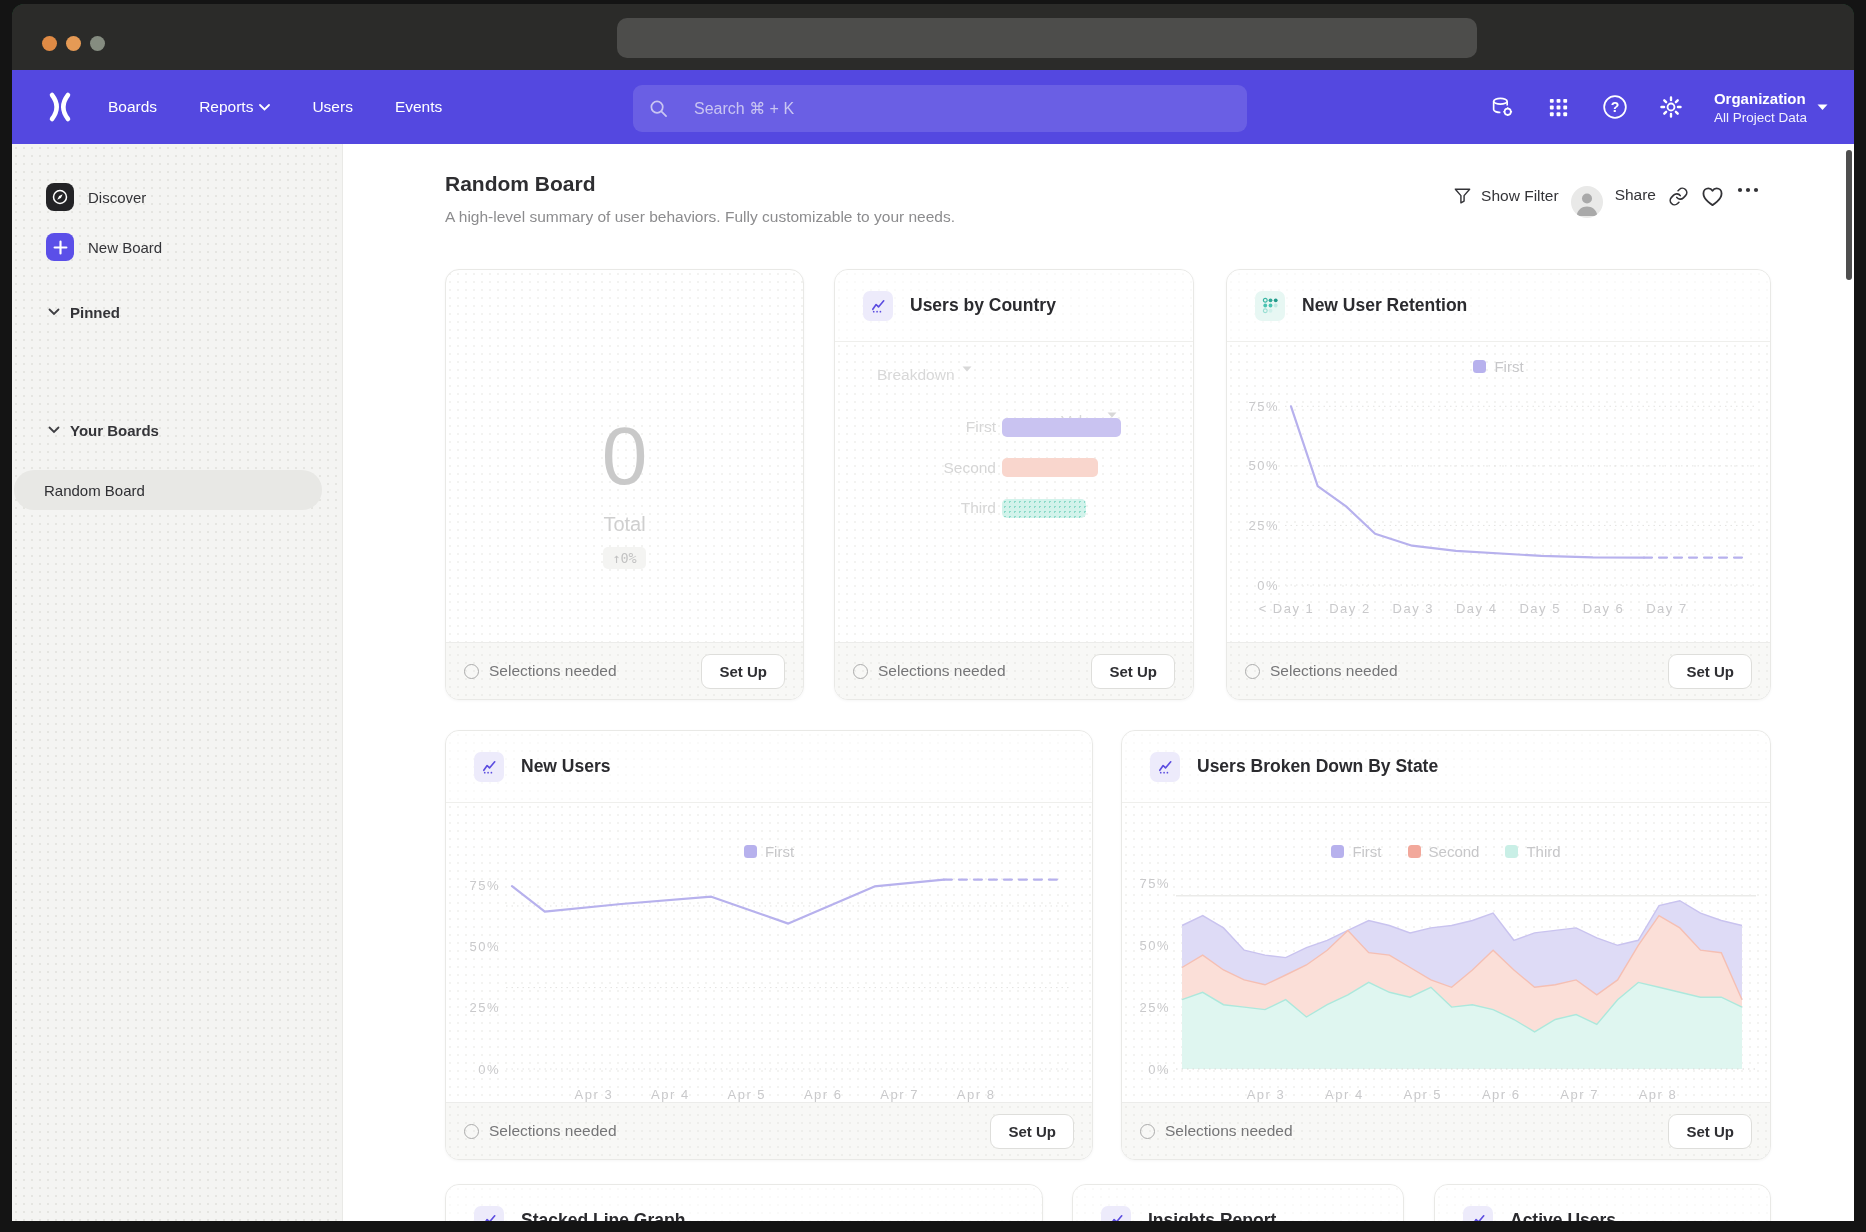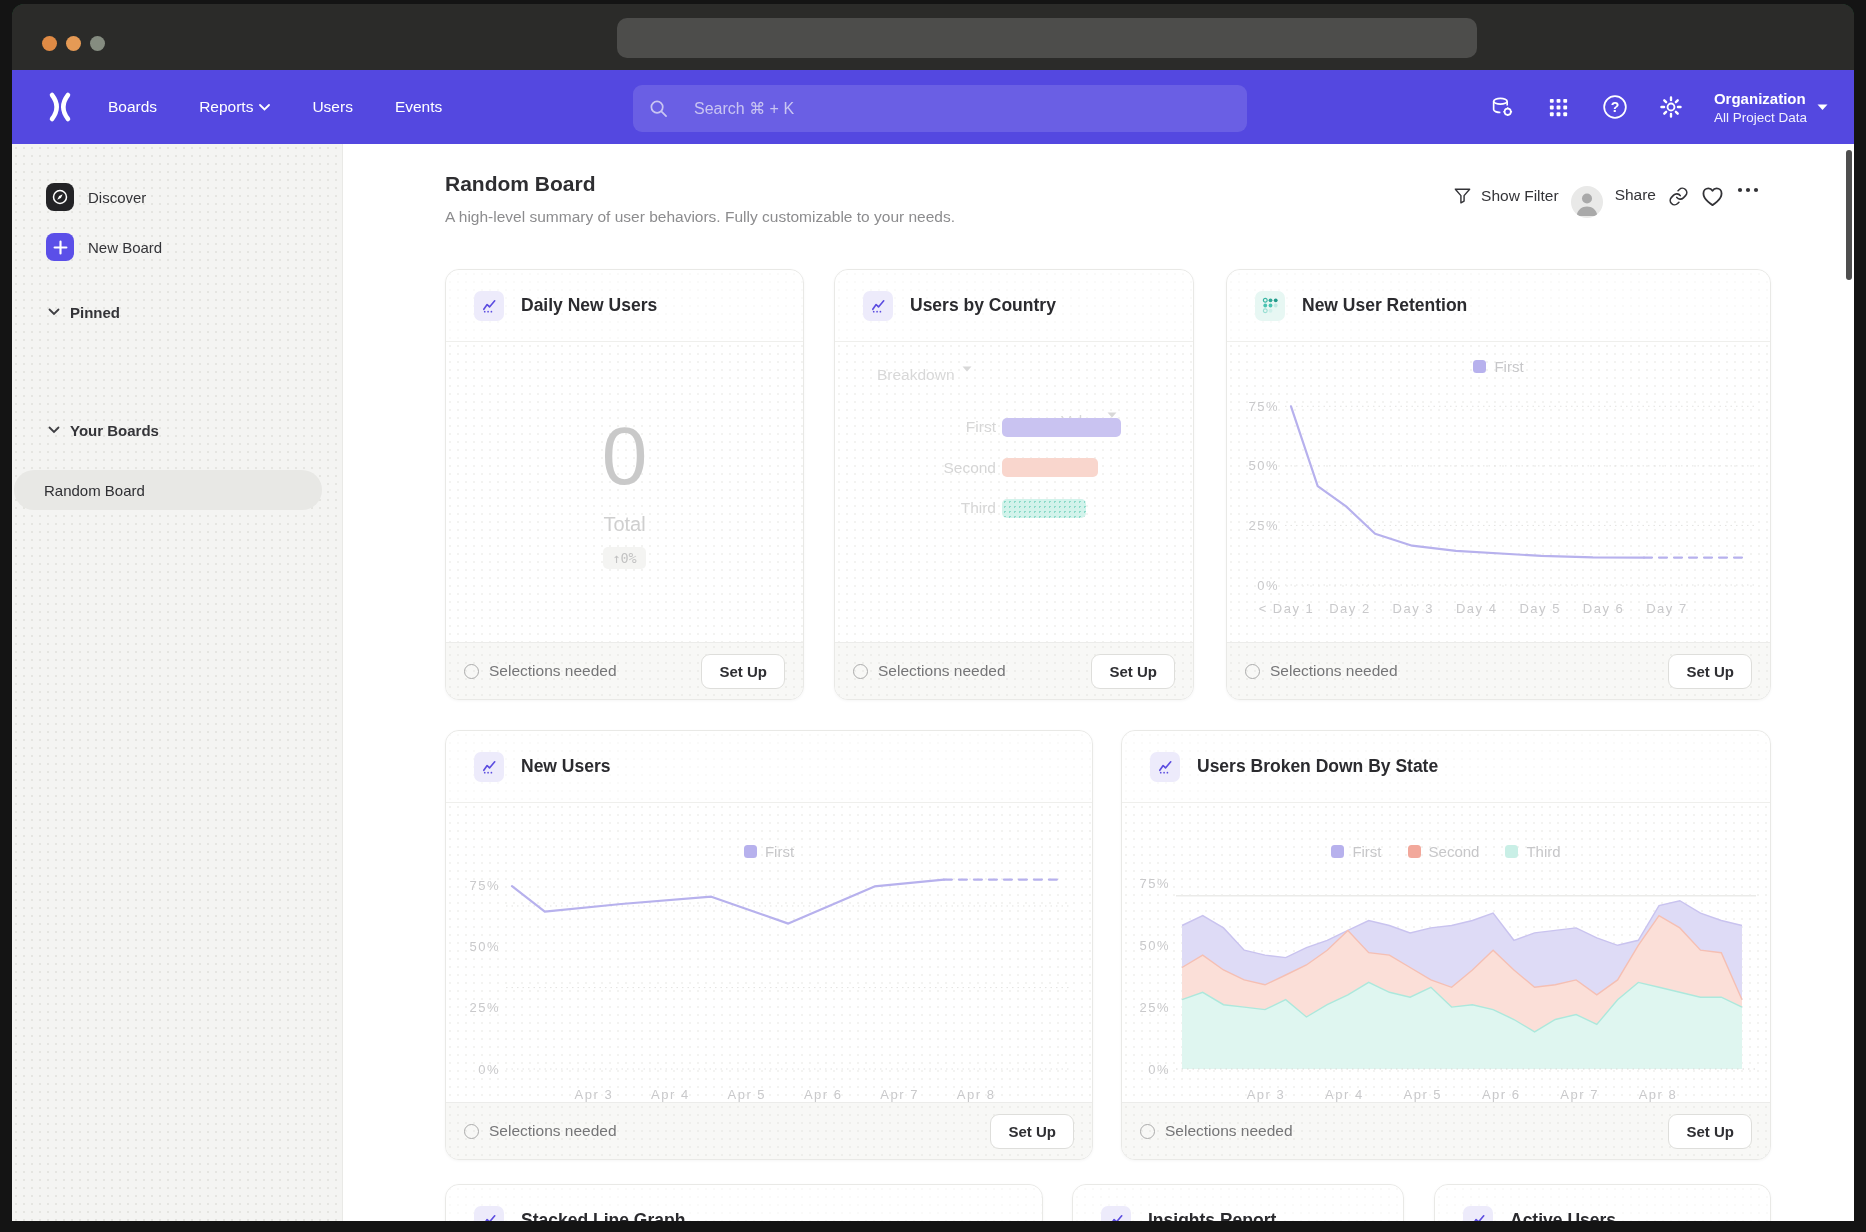--- a/index.html
+++ b/index.html
@@ -255,31 +255,20 @@
       <span class="action">
         <svg width="24" height="8" viewBox="0 0 24 8">
             <circle cx="4" cy="4" r="2.1" fill="#333337"></circle>
             <circle cx="12" cy="4" r="2.1" fill="#333337"></circle>
             <circle cx="20" cy="4" r="2.1" fill="#333337"></circle>
           </svg>
       </span>
     </div>
 
     <div class="card" style="left:102px; top:125px; width:359px; height:431px;">
-      <div class="card-head">
-        <span class="chart-ico">
-          <svg width="19" height="19" viewBox="0 0 20 20">
-              <path d="M4 14l3.5-5 2.5 2.5L15.5 5" fill="none" stroke="#5B4CE0" stroke-width="1.7" stroke-linecap="round" stroke-linejoin="round"></path>
-              <circle cx="5" cy="16.5" r="0.9" fill="#5B4CE0"></circle>
-              <circle cx="8.5" cy="16.5" r="0.9" fill="#5B4CE0"></circle>
-              <circle cx="12" cy="16.5" r="0.9" fill="#5B4CE0"></circle>
-            </svg>
-        </span>
-        <span class="card-title">Daily New Users</span>
-      </div>
       <div class="big-zero-wrap">
         <div class="big-zero">0</div>
         <div class="total-label">Total</div>
         <div class="zero-badge">↑0%</div>
       </div>
       <div class="card-foot">
         <span class="foot-left">
             <span class="foot-circle"></span>
         <span class="foot-text">Selections needed</span>
           </span>

